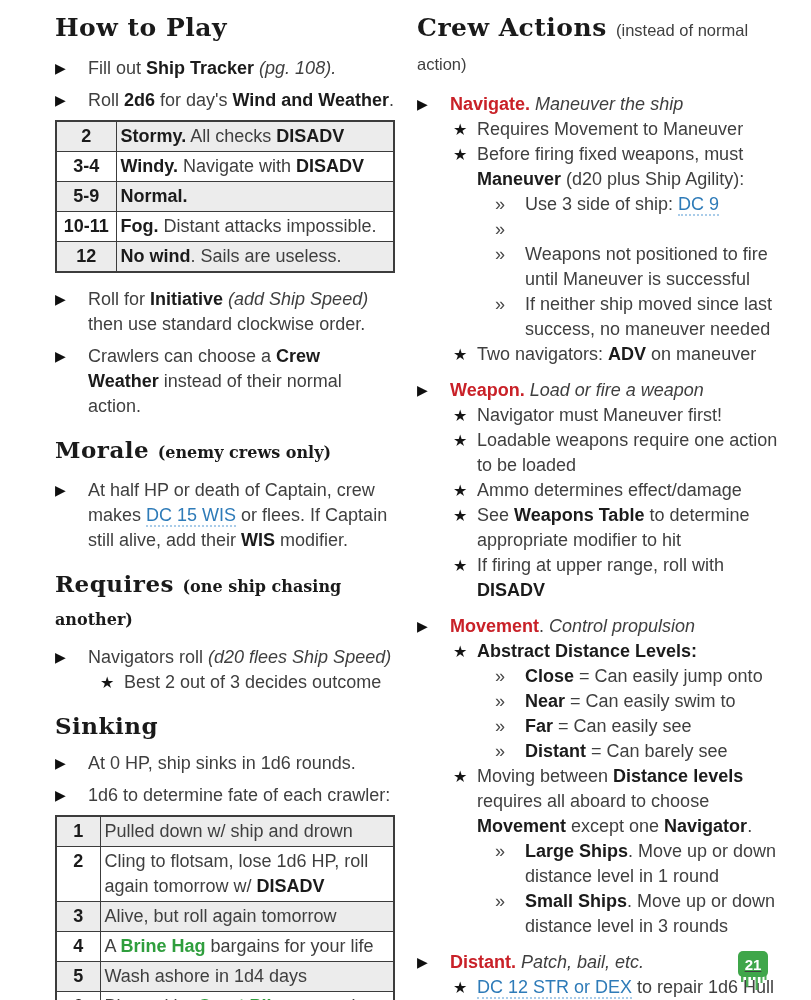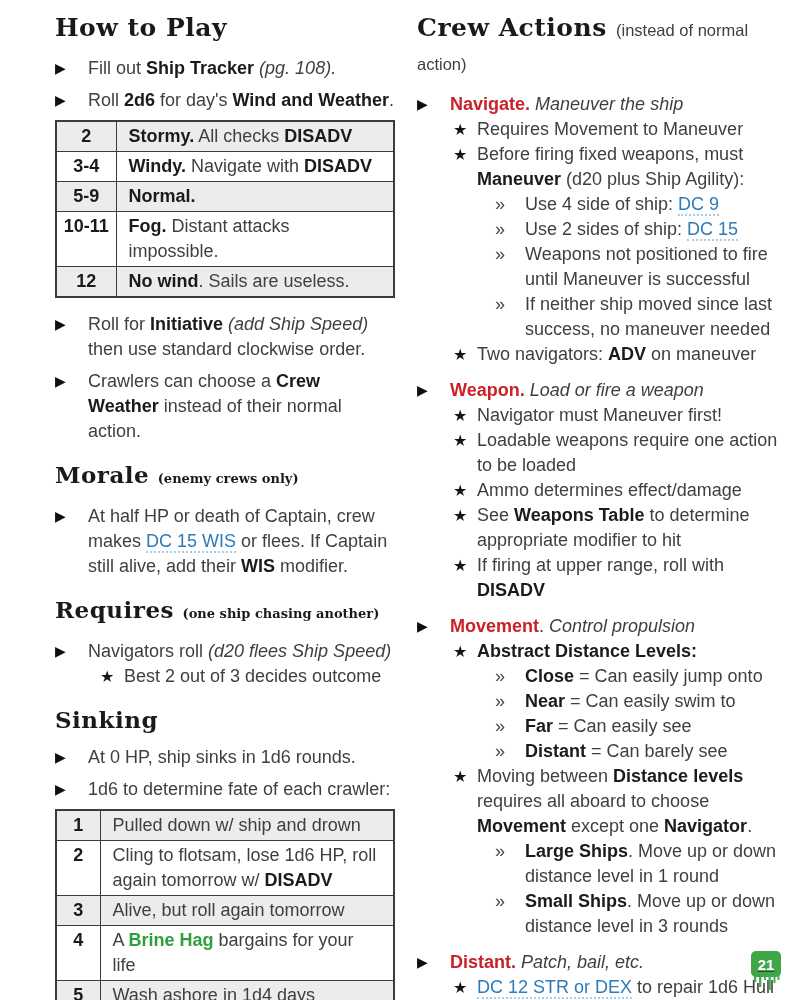--- a/index.html
+++ b/index.html
@@ -21,48 +21,48 @@
     font-size:18px;line-height:25px;color:var(--c-body-text);
     overflow:hidden;
   }
   .page{position:relative;width:811px;height:756px;display:flex;gap:22px;padding:8px 26px 0 55px;border-radius:8px;}
   .col-left{width:340px;flex:none;}
   .col-right{flex:1;min-width:0;}
 
   h1,h2{font-family:"DejaVu Serif", serif;font-weight:700;color:var(--c-heading-text);margin:0;letter-spacing:.5px;}
   h1{font-size:25px;line-height:32px;margin:4px 0 12px;}
   h2{font-size:23px;line-height:30px;margin:16px 0 10px;}
-  .h-sub{font-size:13px;letter-spacing:0;}
+  .h-sub{font-size:16px;letter-spacing:0;}
   .h-sub-body{font-family:"Liberation Sans", sans-serif;font-weight:400;font-size:16.5px;color:var(--c-body-text);letter-spacing:0;}
 
   .row{display:flex;align-items:flex-start;}
   .bullet{margin-bottom:7px;}
   .bm{width:33px;flex:none;font-size:14px;color:#0f0f0f;line-height:25px;}
   .sm{width:24px;flex:none;color:#141414;font-size:16px;line-height:25px;}
   .cm{width:30px;flex:none;color:#4a4a4a;line-height:25px;}
   .bt{min-width:0;}
   .row.star{margin-left:36px;}
   .row.chev{margin-left:78px;}
   .row.star-left{margin-left:45px;}
   .action{margin-bottom:11px;}
 
   .sg-b{font-weight:700;color:#1b1b1b;}
   .sg-i{font-style:italic;}
   .sg-red{font-weight:700;color:var(--c-accent-red);}
   .sg-green{font-weight:700;color:var(--c-green);}
   a.sg-link{color:var(--c-link-blue);text-decoration:none;border-bottom:2px dotted var(--c-link-underline);cursor:pointer;}
 
   table.rules-table{border-collapse:collapse;width:100%;margin:4px 0 14px;border:2px solid var(--c-table-border);}
-  table.rules-table td{border:1.5px solid var(--c-table-border);padding:2px 12px;vertical-align:top;}
+  table.rules-table td{border:1.5px solid var(--c-table-border);padding:2px 4px;vertical-align:top;}
   table.rules-table td.roll{text-align:center;font-weight:700;color:#1b1b1b;padding:2px 4px;}
   table.wind td.roll{width:60px;}
   table.fate td.roll{width:44px;}
   table.rules-table tr:nth-child(odd){background:var(--c-table-stripe);}
 
-  .page-badge{position:absolute;right:30px;top:951px;width:30px;text-decoration:underline;}
+  .page-badge{position:absolute;right:43px;top:951px;width:30px;text-decoration:underline;}
   .badge-box{width:30px;height:26px;border-radius:5px;background:var(--c-badge-green);display:flex;align-items:center;justify-content:center;color:#fff;font-weight:700;font-size:15px;}
   .badge-drips{display:block;margin-top:-2px;}
 </style>
 </head>
 <body>
 
 <div class="page">
 
   <div class="col-left">
 
@@ -185,25 +185,24 @@
       <div class="row star">
         <span class="sm">★</span>
         <div class="bt"><span>Requires Movement to Maneuver</span></div>
       </div>
       <div class="row star">
         <span class="sm">★</span>
         <div class="bt"><span>Before firing fixed weapons, must </span><span class="sg-b">Maneuver</span><span> (d20 plus Ship Agility):</span></div>
       </div>
       <div class="row chev">
         <span class="cm">»</span>
-        <div class="bt"><span>Use 4 side of ship: </span><a class="sg-link" href="#">DC 9</a></div>
-      </div>
-      <div class="row chev">
-        <span class="cm">»</span>
-        <div class="bt"><span>Use 2 sides of ship: </span><a class="sg-link" href="#">DC 15</a></div>
+        <div class="bt"><span>Use 3 side of ship: </span><a class="sg-link" href="#">DC 9</a></div>
+      </div>
+      <div class="row chev">
+        <span class="cm">»</span>
       </div>
       <div class="row chev">
         <span class="cm">»</span>
         <div class="bt"><span>Weapons not positioned to fire until Maneuver is successful</span></div>
       </div>
       <div class="row chev">
         <span class="cm">»</span>
         <div class="bt"><span>If neither ship moved since last success, no maneuver needed</span></div>
       </div>
       <div class="row star">

